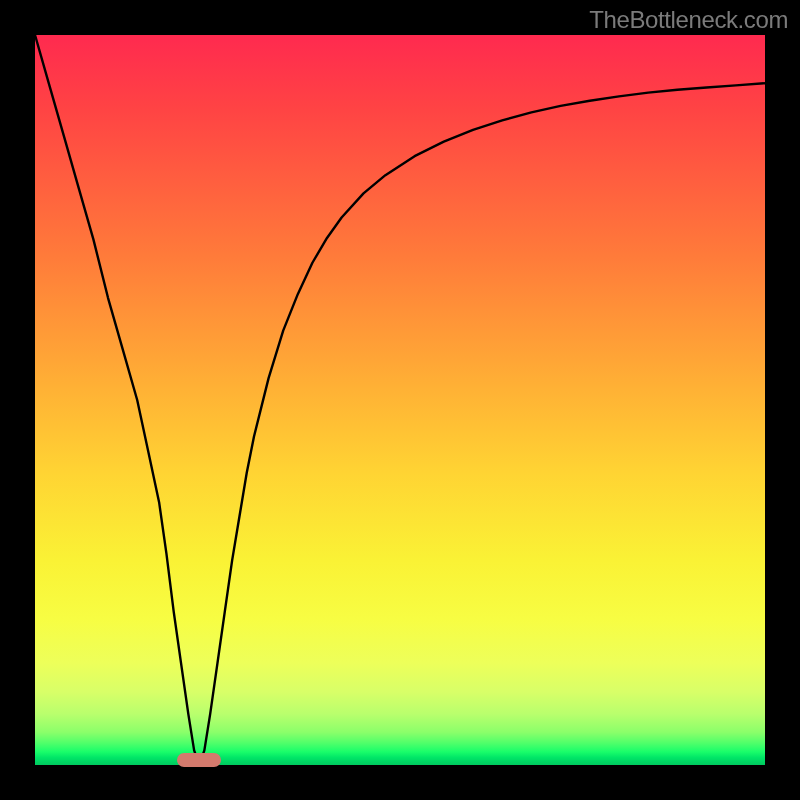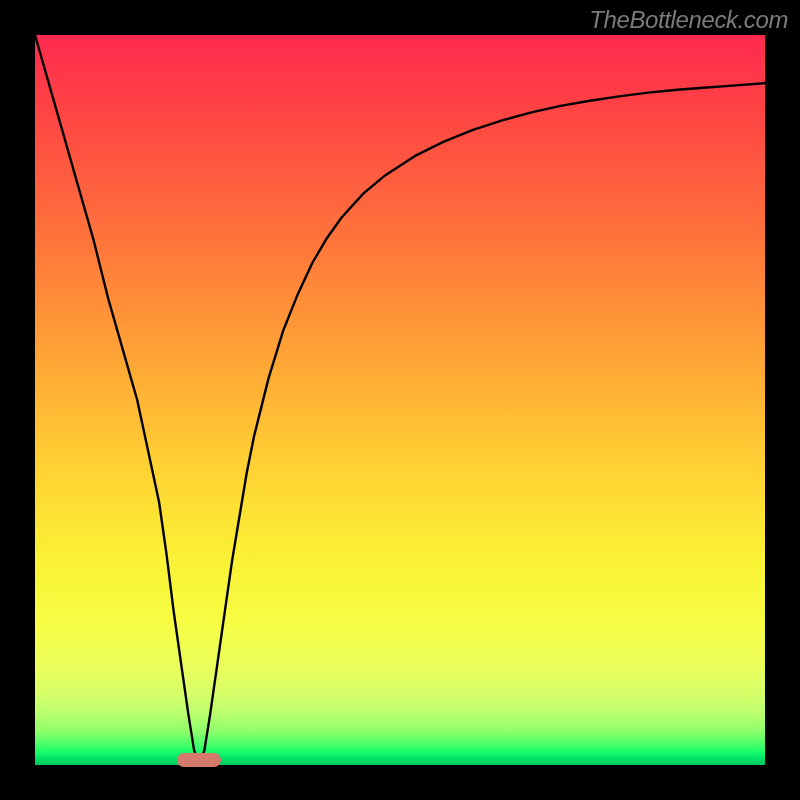--- a/index.html
+++ b/index.html
@@ -53,21 +53,20 @@
   .watermark {
     position: absolute;
     top: 6px;
     right: 12px;
     color: #7b7b7b;
     font-size: 24px;
     letter-spacing: -0.4px;
     font-weight: 400;
     user-select: none;
     pointer-events: none;
-    font-style: italic;
   }
   .marker {
     position: absolute;
     background: #d37a6d;
     border-radius: 8px;
   }
 </style>
 </head>
 <body>
 

